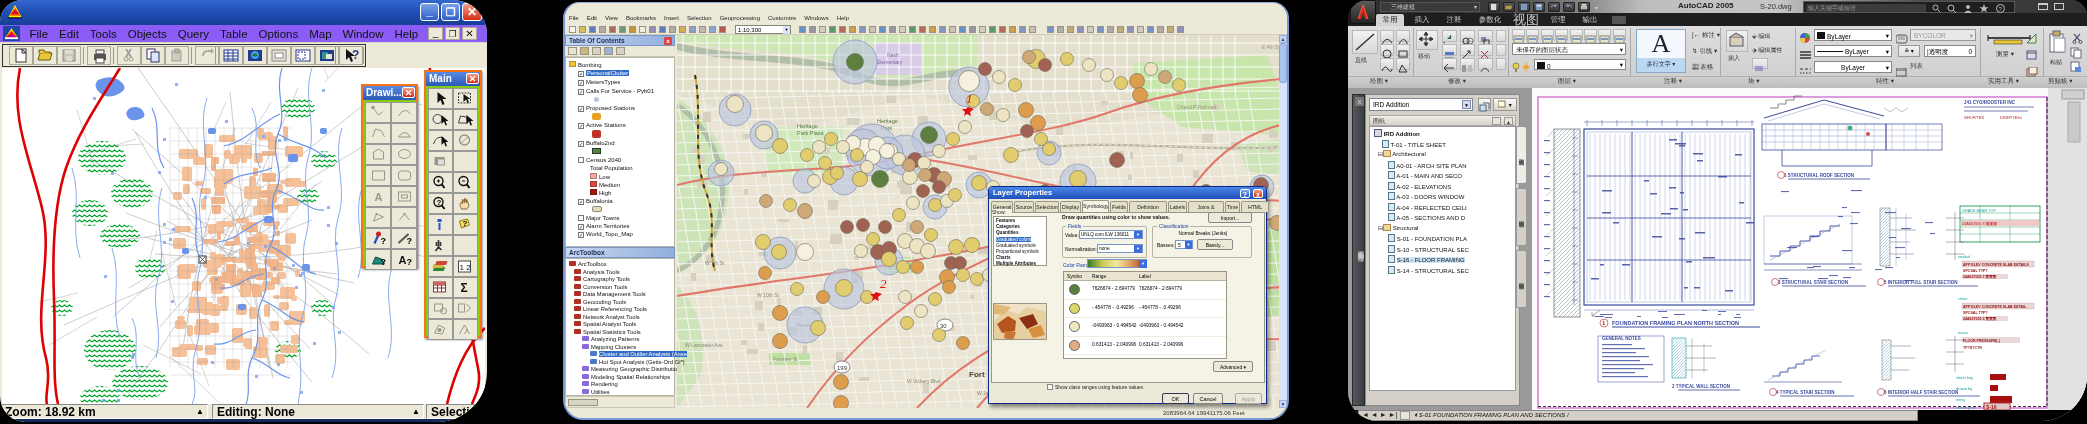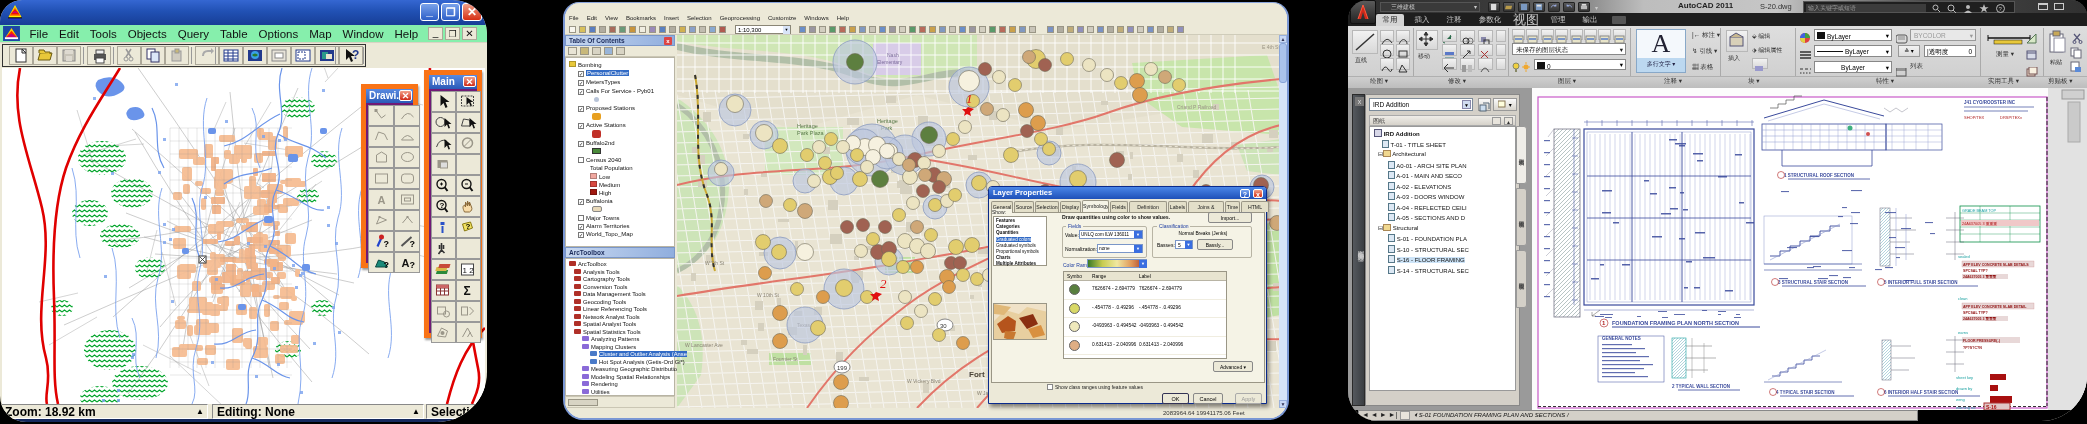--- a/index.html
+++ b/index.html
@@ -1,28 +1,28 @@
 <!DOCTYPE html>
 <html><head><meta charset="utf-8"><style>
 *{box-sizing:border-box;margin:0;padding:0}
 html,body{width:2087px;height:424px;background:#000;overflow:hidden;font-family:"Liberation Sans",sans-serif}
 #c{position:relative;width:2087px;height:424px;background:#000}
 .win{position:absolute;overflow:hidden}
 .abs{position:absolute}
 
 #w1{left:0;top:0;width:487px;height:422px;border-radius:22px 34px 50px 26px;background:#ece9d8}
 #w1 .tbar{position:absolute;left:0;top:0;width:100%;height:25px;background:linear-gradient(#3567d2 0%,#2151b4 45%,#173e96 100%);color:#fff;font-weight:bold;font-size:11.5px;letter-spacing:-0.2px;line-height:25px}
-#w1 .menu{position:absolute;left:0;top:25px;width:100%;height:18px;background:#86efac;font-size:11.5px;color:#111;border-bottom:1px solid #d8d4c4}
+#w1 .menu{position:absolute;left:0;top:25px;width:100%;height:18px;background:#8b5cf6;font-size:11.5px;color:#111;border-bottom:1px solid #d8d4c4}
 #w1 .menu span{display:inline-block;padding:0 5.5px;line-height:18px}
 #w1 .tools{position:absolute;left:2px;top:44px;width:455px;height:23px;background:#ece9d8;border:1px solid #555}
 .tbtn{position:absolute;top:1px;width:24px;height:19px;border:1px solid #aca899;background:#ece9d8}
 #w1 .mapa{position:absolute;left:2px;top:68px;width:483px;height:336px;background:#fff}
 #w1 .sbar{position:absolute;left:0;top:404px;width:100%;height:15px;background:#ece9d8;font-size:12px;font-weight:bold;color:#000}
 .sseg{position:absolute;top:0;height:15px;border:1px solid;border-color:#888 #fff #fff #888;line-height:14px;padding-left:4px}
-.pal{position:absolute;background:#701a75;border:5px solid #f97316;box-shadow:1px 2px 2px rgba(0,0,0,.4)}
+.pal{position:absolute;background:#84cc16;border:2px solid #f97316;box-shadow:1px 2px 2px rgba(0,0,0,.4)}
 .pal .pt{height:14px;background:linear-gradient(#5a8ae0,#2a5ab8);color:#fff;font-weight:bold;font-size:10px;line-height:14px;padding-left:3px;position:relative}
 .px{position:absolute;right:1px;top:1px;width:13px;height:11px;background:linear-gradient(#f2a08a,#d02a18);border:1px solid #fff;border-radius:2px;color:#fff;font-size:9px;line-height:10px;text-align:center;font-weight:bold}
 .pg{display:grid;grid-template-columns:25px 25px;padding:2px}
 .pg b{width:100%;height:21px;border:1px solid #999;background:#ece9d8;display:flex;align-items:center;justify-content:center;font-weight:normal}
 
 #w2{left:563px;top:2px;width:726px;height:418px;border-radius:16px 16px 20px 20px;background:#ece9d8;border:2px solid #7a97d4;border-top:1px solid #8aa5dc}
 #w2 .tbar{position:absolute;left:0;top:0;width:100%;height:11px;background:linear-gradient(#9ab8ea,#5c88d8);color:#fff;font-size:7.5px;font-weight:bold;line-height:11px;padding-left:8px}
 #w2 .menu{position:absolute;left:0;top:11px;width:100%;height:9px;font-size:6px;color:#222;background:#ece9d8}
 #w2 .menu span{padding:0 4px;line-height:9px;display:inline-block}
 #w2 .tools{position:absolute;left:0;top:20px;width:100%;height:12px;background:#ece9d8;border-bottom:1px solid #cfccba}
@@ -1199,21 +1199,21 @@
           </svg></span>
         <span class="abs" style="left:215px;top:2px;width:12px;height:10px;background:linear-gradient(#585858,#333);border:1px solid #222;border-radius:1px"><svg width="10" height="8" viewBox="0 0 11 9">
             <path d="M9 5 Q7 1 3 3" stroke="#9ad" fill="none"></path>
             <path d="M3 1 v3 h3z" fill="#9ad"></path>
           </svg></span>
         <span class="abs" style="left:230px;top:2px;width:12px;height:10px;background:linear-gradient(#585858,#333);border:1px solid #222;border-radius:1px"><svg width="10" height="8" viewBox="0 0 11 9">
             <rect x="2" y="3" width="7" height="4" fill="#bbb"></rect>
             <rect x="3" y="1" width="5" height="2" fill="#ddd"></rect>
           </svg></span>
         <span class="abs" style="left:247px;top:4px;color:#ccc;font-size:6px">▾</span>
-        <span class="abs" style="left:330px;top:1px;font-size:8px;color:#222;font-weight:bold;font-family:'Liberation Sans'">AutoCAD 2011</span>
+        <span class="abs" style="left:330px;top:1px;font-size:8px;color:#222;font-weight:bold;font-family:'Liberation Sans'">AutoCAD 2005</span>
         <span class="abs" style="left:412px;top:2px;font-size:7.5px;color:#333">S-20.dwg</span>
         <div class="abs" style="left:455px;top:1px;width:212px;height:12px;background:#1f1f1f;border:1px solid #555">
           <span class="abs" style="left:2px;top:2px;width:120px;height:8px;background:#3c3c3c;color:#999;font-size:6px;line-height:8px;padding-left:2px">输入关键字或短语</span>
           <span class="abs" style="left:128px;top:2px"><svg width="10" height="9">
               <circle cx="3.5" cy="3.5" r="2.5" fill="none" stroke="#bbb"></circle>
               <path d="M5.5 5.5 L8 8" stroke="#bbb"></path>
             </svg></span>
           <span class="abs" style="left:143px;top:2px"><svg width="10" height="9">
               <circle cx="4" cy="4" r="3" fill="none" stroke="#bbb"></circle>
               <path d="M6 6 L9 9" stroke="#bbb"></path>

